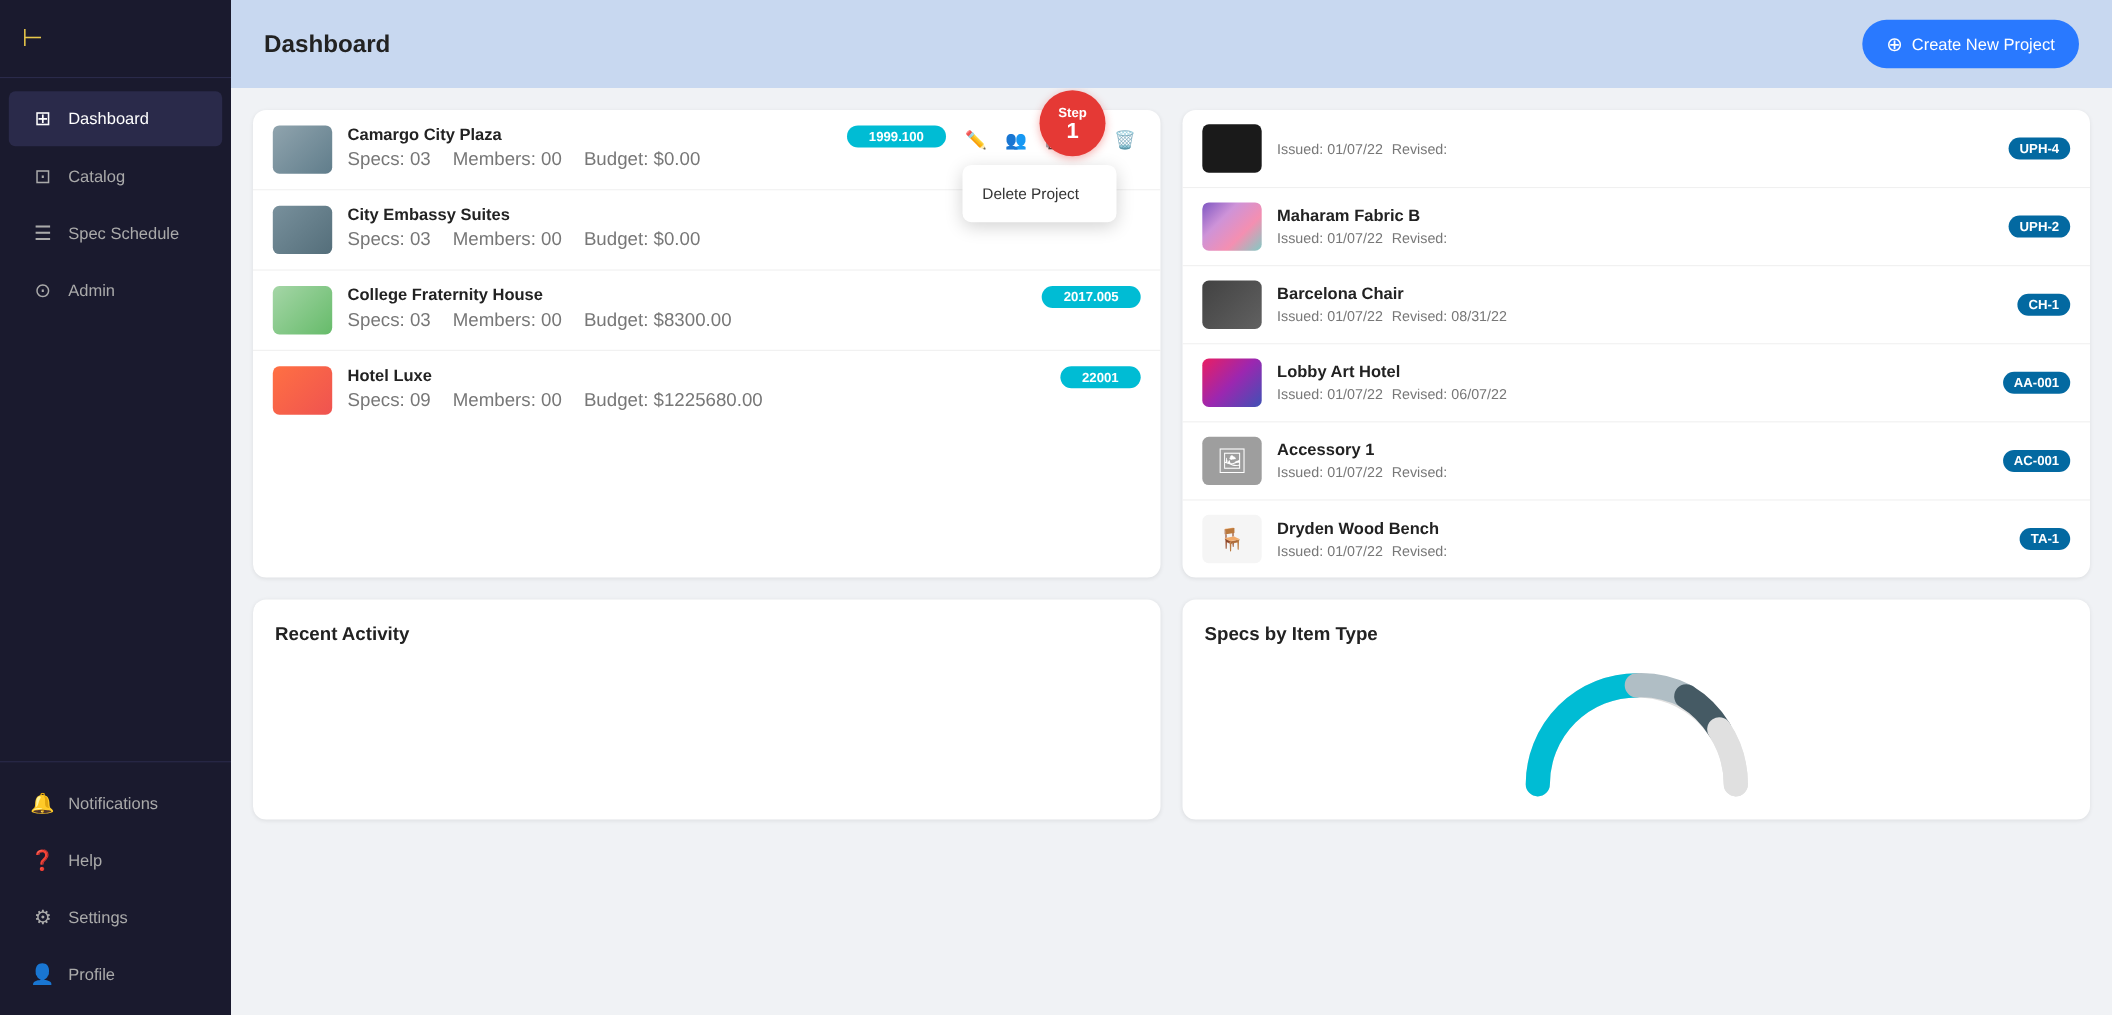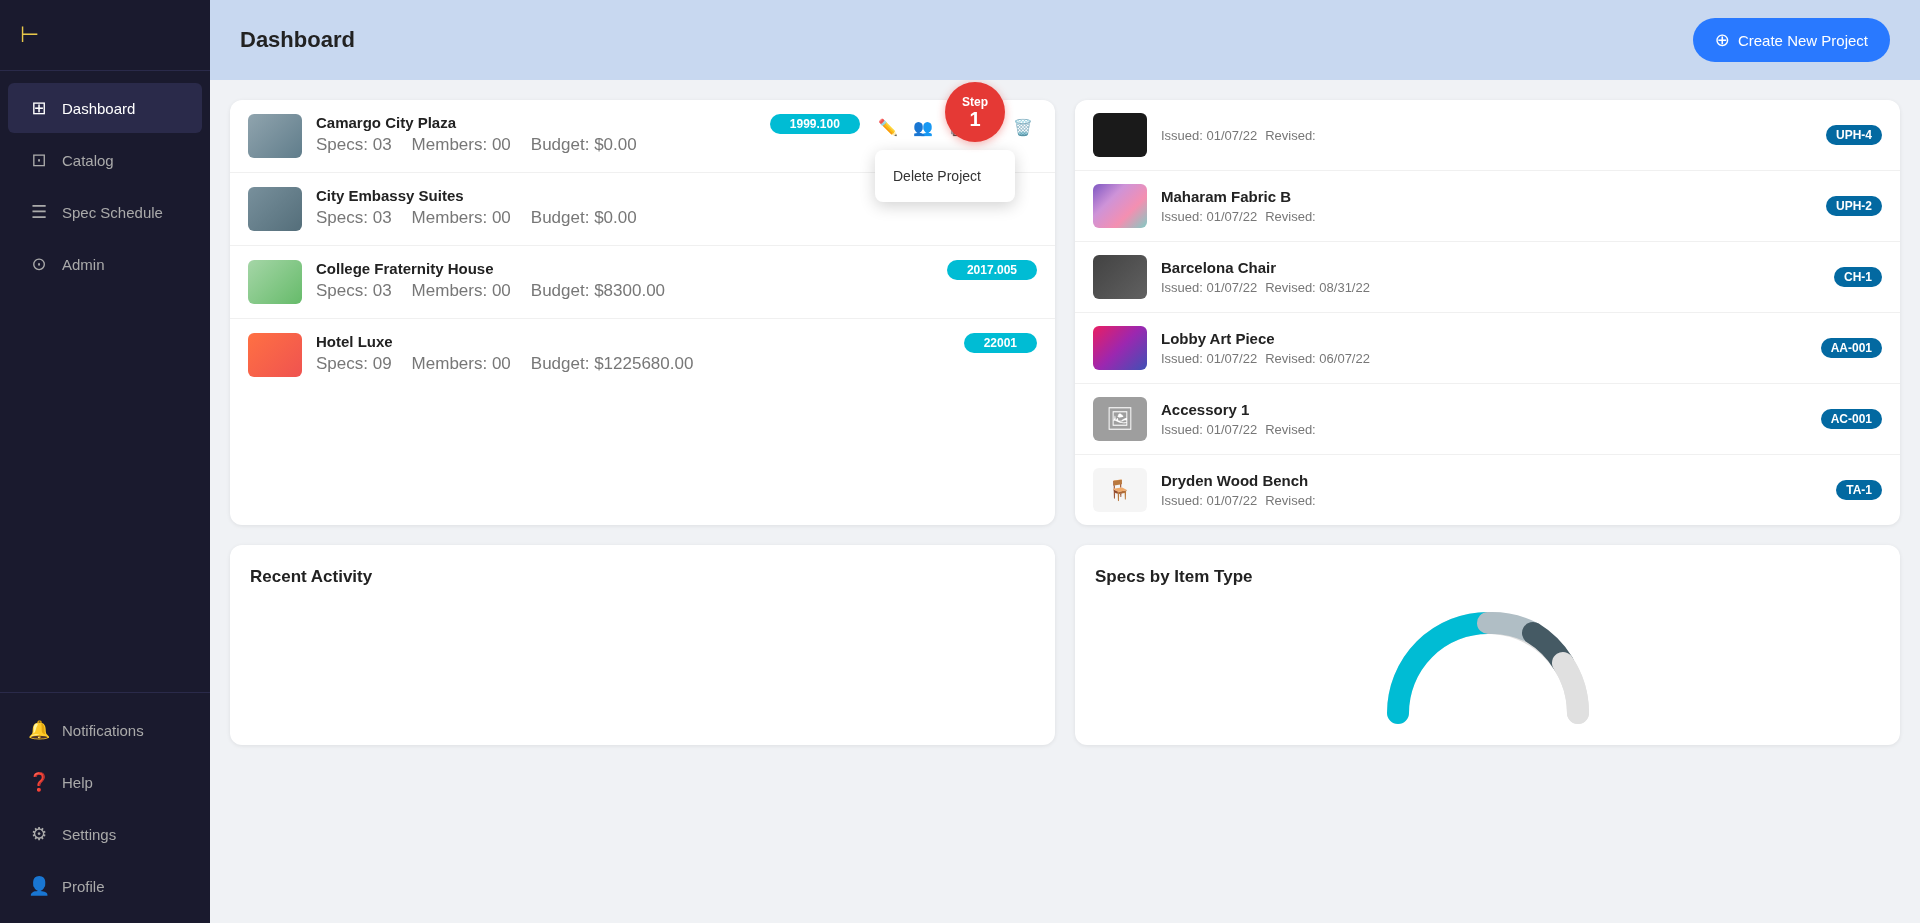--- a/index.html
+++ b/index.html
@@ -409,21 +409,21 @@
             <span>Issued: 01/07/22</span>
             <span>Revised: 08/31/22</span>
           </div>
         </div>
         <span class="spec-tag">CH-1</span>
       </div>
 
       <div class="spec-row">
         <div class="spec-img img-lobby"></div>
         <div class="spec-info">
-          <div class="spec-name">Lobby Art Piece</div>
+          <div class="spec-name">Lobby Art Hotel</div>
           <div class="spec-meta">
             <span>Issued: 01/07/22</span>
             <span>Revised: 06/07/22</span>
           </div>
         </div>
         <span class="spec-tag">AA-001</span>
       </div>
 
       <div class="spec-row">
         <div class="spec-img img-accessory">

